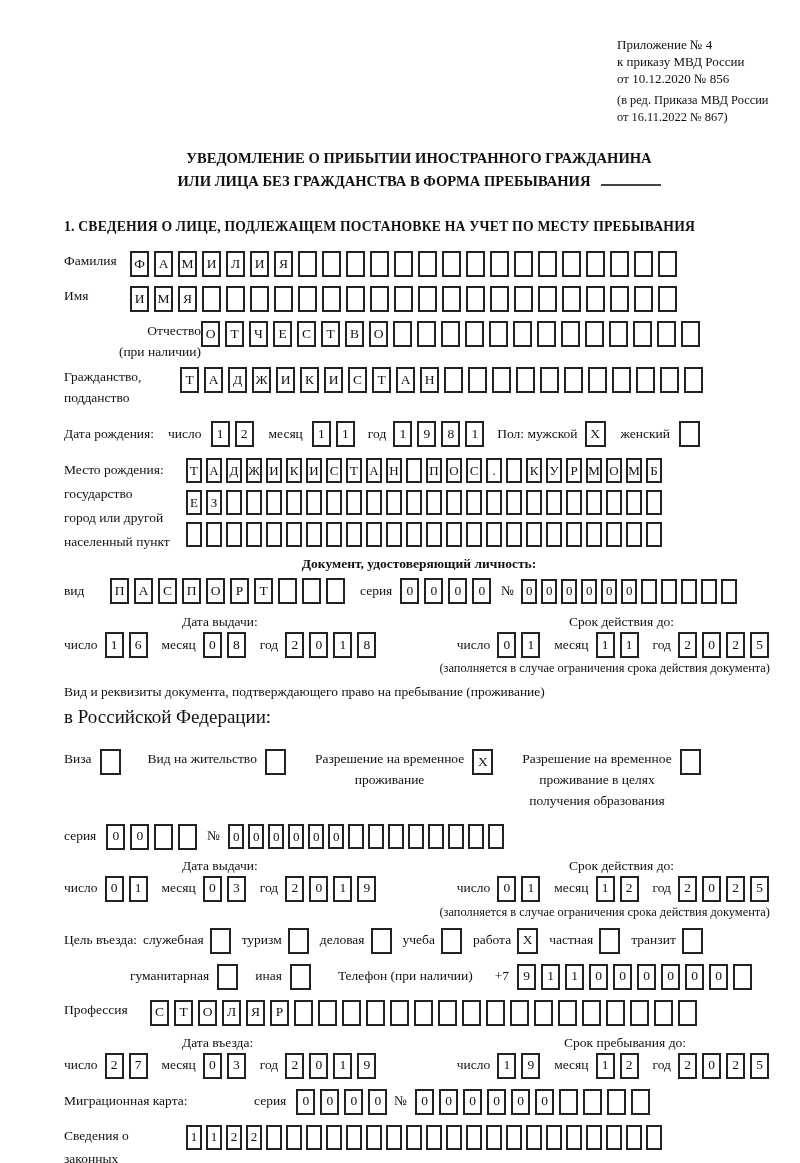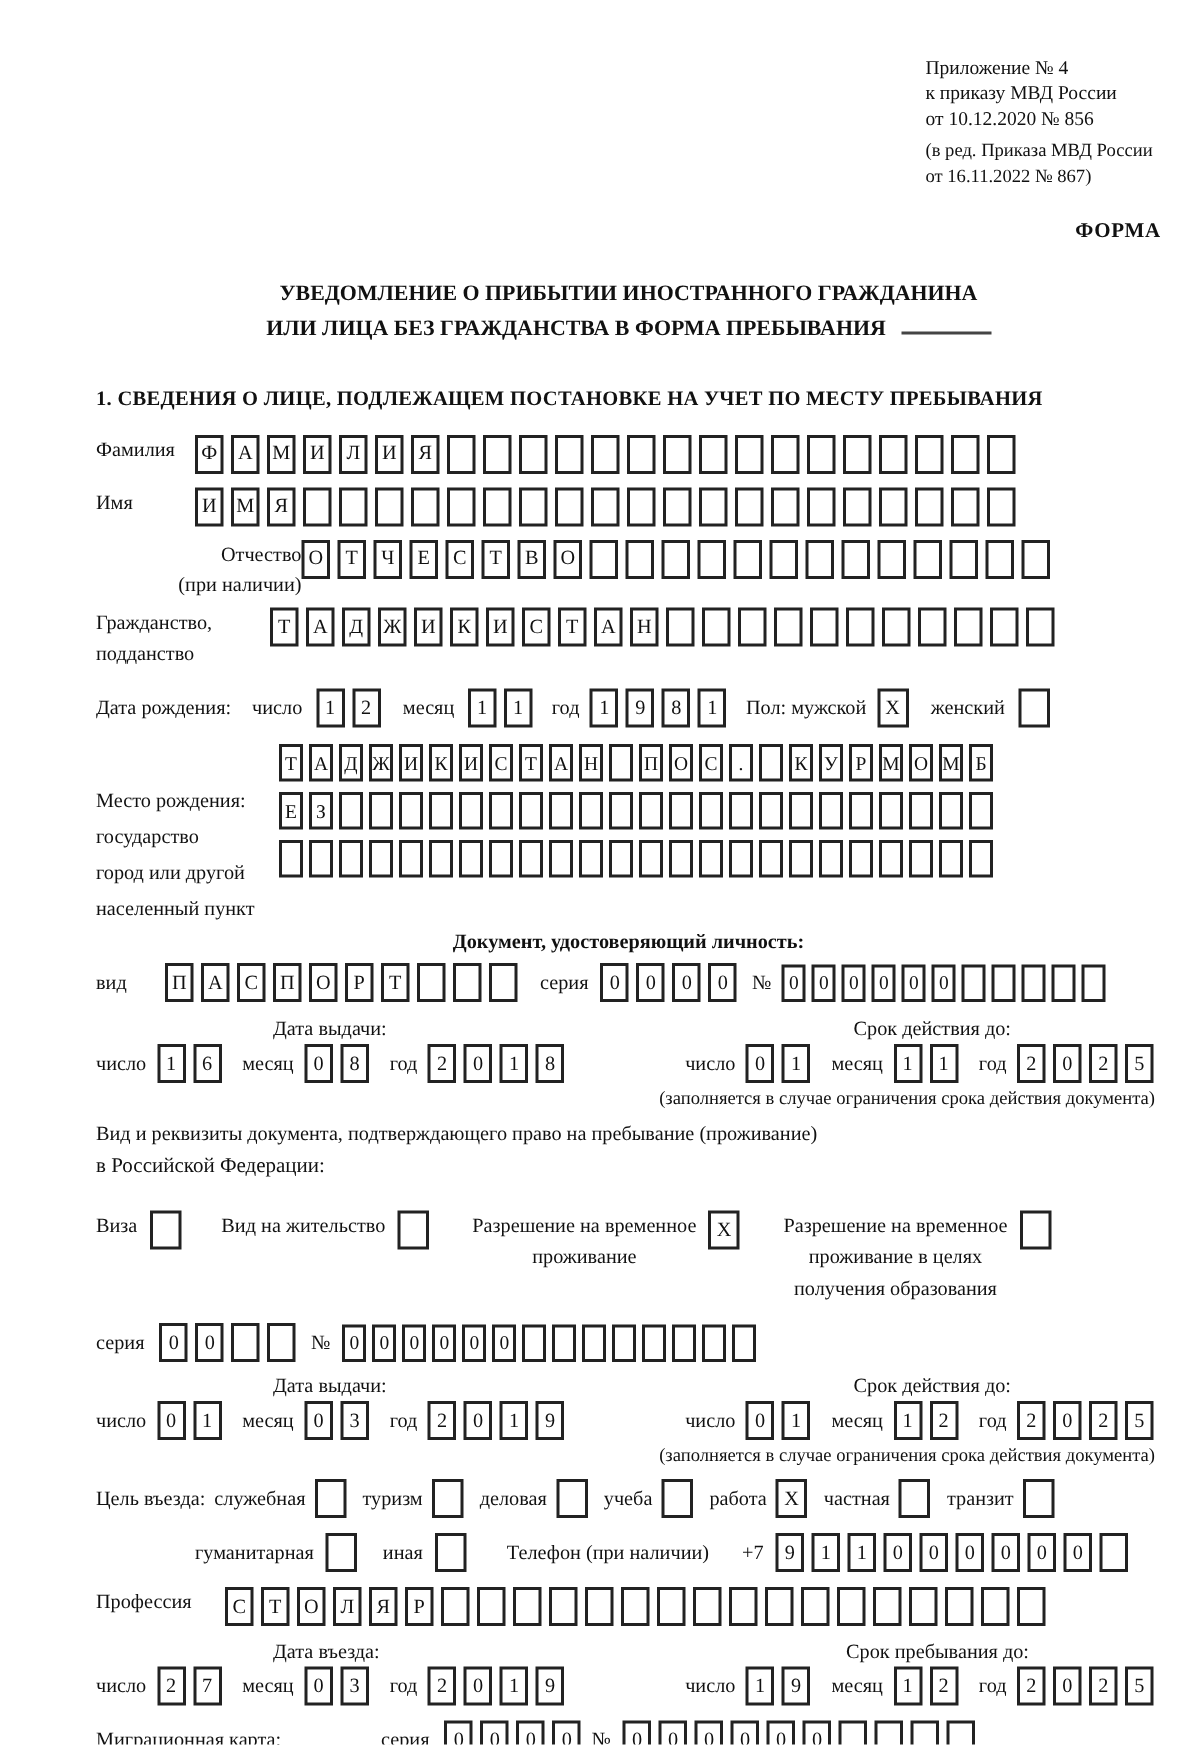--- a/index.html
+++ b/index.html
@@ -31,36 +31,35 @@
   .rgt{margin-left:auto;}
 
   .hdr-row{display:flex;font-size:13.5px;margin-top:10px;}
   .note{font-size:12.4px;text-align:right;margin-top:3px;margin-right:4px;font-family:Liberation Serif, serif;}
 
   .multiline{white-space:pre-line;text-align:center;}
   .opt{display:flex;align-items:flex-start;flex:none;}
   .opt .optlabel{margin-right:8px;}
 
   .stack .cells{margin-bottom:7px;}
-  .lh-wide{line-height:1.78;margin-top:26px;}
+  .lh-wide{line-height:1.78;}
 </style>
 </head>
 <body>
 
 <div class="page">
 
   <div class="hdr">
     <div>Приложение № 4</div>
     <div>к приказу МВД России</div>
     <div>от 10.12.2020 № 856</div>
     <div class="sm-gap">(в ред. Приказа МВД России</div>
     <div style="font-size:12.4px">от 16.11.2022 № 867)</div>
   </div>
 
-  <div class="forma">ФОРМА</div>
 
   <div class="title">
     <div>УВЕДОМЛЕНИЕ О ПРИБЫТИИ ИНОСТРАННОГО ГРАЖДАНИНА</div>
     <div><span>ИЛИ ЛИЦА БЕЗ ГРАЖДАНСТВА В ФОРМА ПРЕБЫВАНИЯ</span><span class="blank-line"></span></div>
   </div>
 
   <div class="sec-h">1. СВЕДЕНИЯ О ЛИЦЕ, ПОДЛЕЖАЩЕМ ПОСТАНОВКЕ НА УЧЕТ ПО МЕСТУ ПРЕБЫВАНИЯ</div>
 
   <div class="frow" style="margin-top:16px">
     <div class="flabel" style="width:66px">Фамилия</div>
@@ -373,21 +372,21 @@
           <span class="cell">2</span>
           <span class="cell">0</span>
           <span class="cell">2</span>
           <span class="cell">5</span>
         </div>
     </div>
   </div>
   <div class="note">(заполняется в случае ограничения срока действия документа)</div>
 
   <div style="font-size:13.5px;margin-top:8px">Вид и реквизиты документа, подтверждающего право на пребывание (проживание)</div>
-  <div style="font-size:14px;margin-top:6px">в Российской Федерации:</div>
+  <div style="font-size:19px;margin-top:6px">в Российской Федерации:</div>
 
   <div class="frow" style="margin-top:21px">
     <div class="opt">
       <span class="optlabel">Виза</span>
       <div class="cells">
           <span class="cell cb"></span>
         </div>
     </div>
     <div class="opt" style="margin-left:22px">
       <span class="optlabel">Вид на жительство</span>

